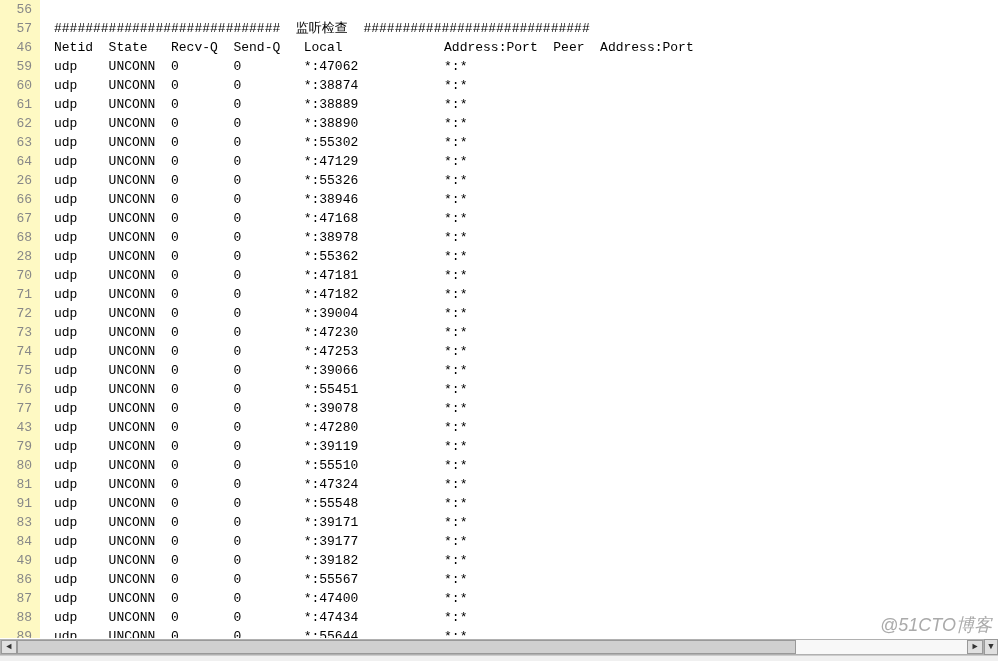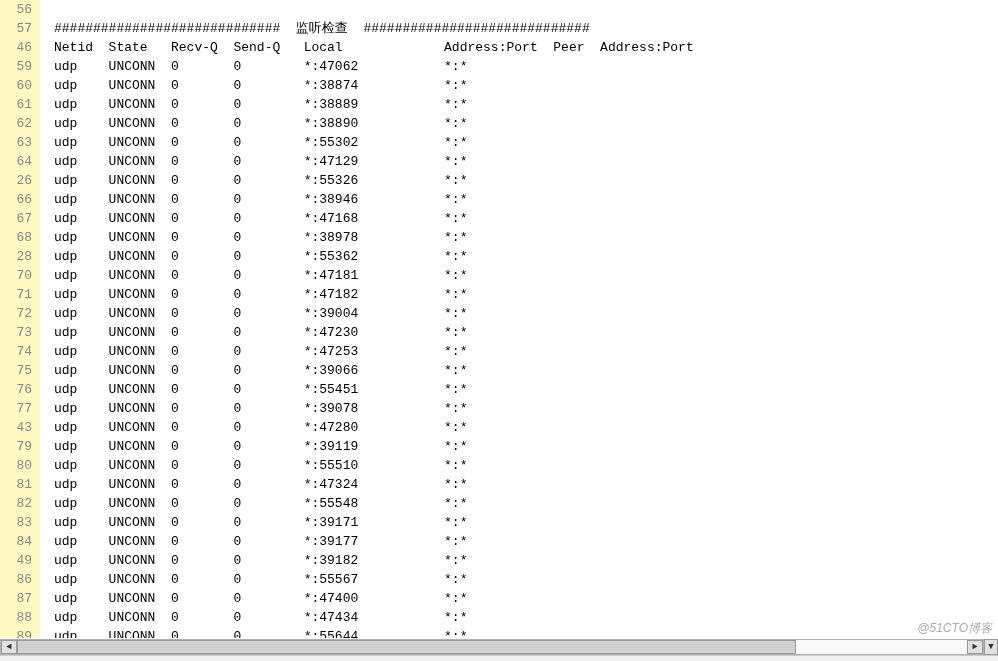--- a/index.html
+++ b/index.html
@@ -98,21 +98,21 @@
       justify-content: center;
       font-size: 9px;
       color: #333333;
     }
     .watermark {
       position: absolute;
       right: 6px;
       bottom: 24px;
       color: #aaaaaa;
       font-family: Arial, sans-serif;
-      font-size: 12px;
+      font-size: 18px;
       font-style: italic;
     }
     .status-bar {
       position: absolute;
       bottom: 0;
       left: 0;
       right: 0;
       height: 6px;
       background: #f0f0f0;
       border-top: 1px solid #cccccc;
@@ -142,21 +142,21 @@
       <div class="line-number">72</div>
       <div class="line-number">73</div>
       <div class="line-number">74</div>
       <div class="line-number">75</div>
       <div class="line-number">76</div>
       <div class="line-number">77</div>
       <div class="line-number">43</div>
       <div class="line-number">79</div>
       <div class="line-number">80</div>
       <div class="line-number">81</div>
-      <div class="line-number">82</div>
+      <div class="line-number">91</div>
       <div class="line-number">83</div>
       <div class="line-number">84</div>
       <div class="line-number">49</div>
       <div class="line-number">86</div>
       <div class="line-number">87</div>
       <div class="line-number">88</div>
       <div class="line-number">89</div>
     </div>
   <div class="content" id="content"><div class="code-line"></div><div class="code-line">#############################  监听检查  #############################</div><div class="code-line">Netid  State   Recv-Q  Send-Q   Local             Address:Port  Peer  Address:Port</div><div class="code-line">udp    UNCONN  0       0        *:47062           *:*</div><div class="code-line">udp    UNCONN  0       0        *:38874           *:*</div><div class="code-line">udp    UNCONN  0       0        *:38889           *:*</div><div class="code-line">udp    UNCONN  0       0        *:38890           *:*</div><div class="code-line">udp    UNCONN  0       0        *:55302           *:*</div><div class="code-line">udp    UNCONN  0       0        *:47129           *:*</div><div class="code-line">udp    UNCONN  0       0        *:55326           *:*</div><div class="code-line">udp    UNCONN  0       0        *:38946           *:*</div><div class="code-line">udp    UNCONN  0       0        *:47168           *:*</div><div class="code-line">udp    UNCONN  0       0        *:38978           *:*</div><div class="code-line">udp    UNCONN  0       0        *:55362           *:*</div><div class="code-line">udp    UNCONN  0       0        *:47181           *:*</div><div class="code-line">udp    UNCONN  0       0        *:47182           *:*</div><div class="code-line">udp    UNCONN  0       0        *:39004           *:*</div><div class="code-line">udp    UNCONN  0       0        *:47230           *:*</div><div class="code-line">udp    UNCONN  0       0        *:47253           *:*</div><div class="code-line">udp    UNCONN  0       0        *:39066           *:*</div><div class="code-line">udp    UNCONN  0       0        *:55451           *:*</div><div class="code-line">udp    UNCONN  0       0        *:39078           *:*</div><div class="code-line">udp    UNCONN  0       0        *:47280           *:*</div><div class="code-line">udp    UNCONN  0       0        *:39119           *:*</div><div class="code-line">udp    UNCONN  0       0        *:55510           *:*</div><div class="code-line">udp    UNCONN  0       0        *:47324           *:*</div><div class="code-line">udp    UNCONN  0       0        *:55548           *:*</div><div class="code-line">udp    UNCONN  0       0        *:39171           *:*</div><div class="code-line">udp    UNCONN  0       0        *:39177           *:*</div><div class="code-line">udp    UNCONN  0       0        *:39182           *:*</div><div class="code-line">udp    UNCONN  0       0        *:55567           *:*</div><div class="code-line">udp    UNCONN  0       0        *:47400           *:*</div><div class="code-line">udp    UNCONN  0       0        *:47434           *:*</div><div class="code-line">udp    UNCONN  0       0        *:55644           *:*</div></div>
 </div>

